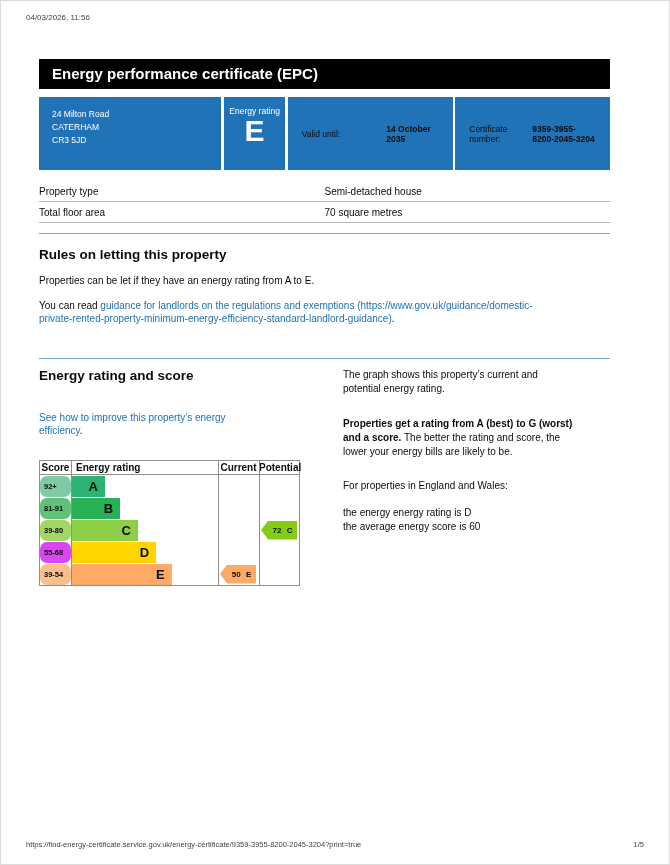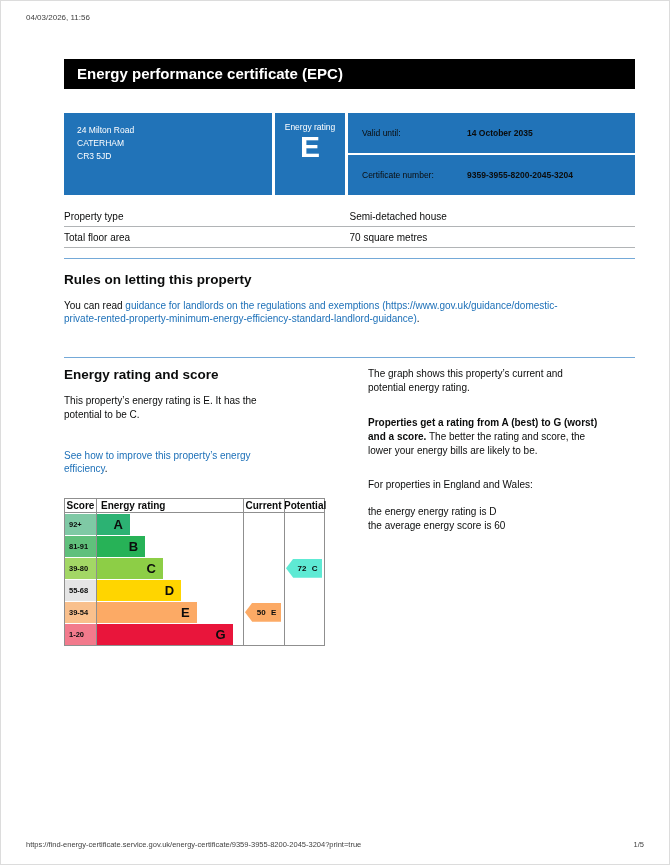--- a/index.html
+++ b/index.html
@@ -10,35 +10,35 @@
 
   
   .print-header { position:absolute; top:12px; left:0; right:4px; height:12px;
                   font-size:8px; color:#3f3f3f; }
   .ph-date { position:absolute; left:25px; top:0; }
   .ph-title { text-align:center; }
   .print-footer { position:absolute; bottom:15px; left:25px; right:25px;
                   display:flex; justify-content:space-between;
                   font-size:7.5px; color:#3f3f3f; }
 
-  .doc { position:absolute; left:63px; top:58px; width:571px; }
+  .doc { position:absolute; left:38px; top:58px; width:571px; }
 
   
   .title-bar { background:#000; color:#fff; font-weight:bold; font-size:15px;
                height:30px; line-height:30px; padding:0 13px; }
 
   
-  .summary-box { display:flex; gap:3px; height:82px; margin-top:24px; }
+  .summary-box { display:flex; gap:3px; height:73px; margin-top:8px; }
   .panel { background:#2173b8; color:#fff; }
   .panel-address { width:208px; padding:11px 13px; font-size:8.5px; line-height:1.55; }
   .panel-rating { width:70px; display:flex; flex-direction:column; align-items:center;
                   padding-top:9px; }
   .rating-label { font-size:8.5px; }
   .rating-letter { font-size:30px; font-weight:bold; line-height:30px; }
-  .panel-validity { flex:1; display:flex; flex-direction:column; gap:2px; }
+  .panel-validity { flex:1; display:flex; flex-direction:row; gap:2px; }
   .vrow { flex:1; background:#2173b8; display:flex; align-items:center;
           padding:0 14px; font-size:8.5px; }
   .vrow .vlabel { width:105px; }
   .vrow .vvalue { font-weight:bold; }
 
   
   .prop-table { margin-top:11px; font-size:10px; }
   .prow { display:flex; padding:5px 0 4px 0; border-bottom:1px solid #b1b4b6; }
   .prow .plabel { width:50%; }
   .prow .pvalue { width:50%; }
@@ -71,21 +71,21 @@
                border:1px solid #8f8f8f; border-top:none; background:#fff; }
   .chart-header { display:flex; height:15px; border-top:1px solid #8f8f8f;
                   border-bottom:1px solid #8f8f8f; align-items:center;
                   font-size:10px; font-weight:bold; }
   .hc-score { width:31px; text-align:center; }
   .hc-rating { width:147px; padding-left:5px; }
   .hc-current { width:41px; text-align:center; }
   .hc-potential { width:40px; text-align:center; }
   .band-row { display:flex; height:21px; margin-top:1px; }
   .score-cell { width:31px; font-size:7.5px; font-weight:bold; line-height:21px;
-                padding-left:4px; }
+                padding-left:4px;border-radius:7px; }
   .bar-track { width:147px; }
   .bar { height:100%; display:flex; justify-content:flex-end; align-items:center;
          padding-right:7px; font-size:13px; font-weight:bold; }
   .vline { position:absolute; top:0; bottom:0; width:1px; background:#8f8f8f; }
   .vl-1 { left:31px; } .vl-2 { left:178px; } .vl-3 { left:219px; }
   .rating-arrow { position:absolute; width:36px; height:19px; display:flex;
                   align-items:center; justify-content:center; padding-left:7px;
                   font-size:8px; font-weight:bold; word-spacing:3px;
                   clip-path:polygon(0 50%, 20% 0, 100% 0, 100% 100%, 20% 100%); }
   .arrow-current { left:180px; }
@@ -134,30 +134,30 @@
       <div class="prow">
         <span class="plabel">Total floor area</span>
         <span class="pvalue">70 square metres</span>
       </div>
     </div>
 
     <hr class="section">
 
     <div class="letting">
       <h2 class="sec">Rules on letting this property</h2>
+      <p class="body-text p1">Properties can be let if they have an energy rating from A to E.</p>
       <p class="body-text p2"><span>You can read </span><a class="lnk"><span>guidance for landlords on the regulations and exemptions (https://www.gov.uk/guidance/domestic-</span><br><span>private-rented-property-minimum-energy-efficiency-standard-landlord-guidance)</span></a><span>.</span></p>
     </div>
 
     <hr class="section before-rating">
 
     <div class="two-col">
 
       <div class="col-left">
         <h2 class="sec">Energy rating and score</h2>
-        <p class="body-text p1"><span>This property’s energy rating is E. It has the</span><br><span>potential to be C.</span></p>
         <span class="improve-link"><a class="lnk"><span>See how to improve this property’s energy</span><br><span>efficiency</span></a><span>.</span></span>
 
         <div class="epc-chart">
           <div class="chart-header">
             <span class="hc-score">Score</span>
             <span class="hc-rating">Energy rating</span>
             <span class="hc-current">Current</span>
             <span class="hc-potential">Potential</span>
           </div>
 
@@ -179,50 +179,42 @@
           </div>
           <div class="band-row">
             <div class="score-cell" style="background: rgb(163, 215, 101);">39-80</div>
             <div class="bar-track">
                 <div class="bar" style="background: rgb(141, 206, 70); width: 45.5%;">
                   <span>C</span>
                 </div>
               </div>
           </div>
           <div class="band-row">
-            <div class="score-cell" style="background: #e5e5e5;">55-68</div>
+            <div class="score-cell" style="background: #d946ef;">55-68</div>
             <div class="bar-track">
                 <div class="bar" style="background: rgb(255, 213, 0); width: 58%;">
                   <span>D</span>
                 </div>
               </div>
           </div>
           <div class="band-row">
             <div class="score-cell" style="background: rgb(249, 192, 141);">39-54</div>
             <div class="bar-track">
                 <div class="bar" style="background: rgb(252, 170, 101); width: 68.5%;">
                   <span>E</span>
-                </div>
-              </div>
-          </div>
-          <div class="band-row">
-            <div class="score-cell" style="background: rgb(242, 122, 140);">1-20</div>
-            <div class="bar-track">
-                <div class="bar" style="background: rgb(233, 21, 59); width: 93%;">
-                  <span>G</span>
                 </div>
               </div>
           </div>
 
           <div class="vline vl-1"></div>
           <div class="vline vl-2"></div>
           <div class="vline vl-3"></div>
 
           <div class="rating-arrow arrow-current" style="background: rgb(252, 170, 101); top: 105px;">50 E</div>
-          <div class="rating-arrow arrow-potential" style="background: #5eead4; top: 61px;">72 C</div>
+          <div class="rating-arrow arrow-potential" style="background: #84cc16; top: 61px;">72 C</div>
         </div>
       </div>
 
       <div class="col-right">
         <p><span>The graph shows this property’s current and</span><br><span>potential energy rating.</span></p>
         <p class="rp2"><span class="b">Properties get a rating from A (best) to G (worst)</span><br><span class="b">and a score.</span><span> The better the rating and score, the</span><br><span>lower your energy bills are likely to be.</span></p>
         <p class="rp3">For properties in England and Wales:</p>
         <p class="rp4"><span>the energy energy rating is D</span><br><span>the average energy score is 60</span></p>
       </div>
 

